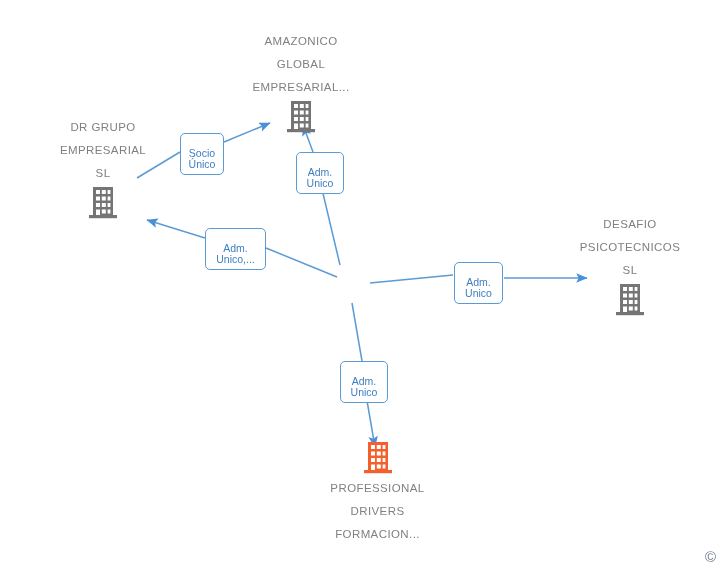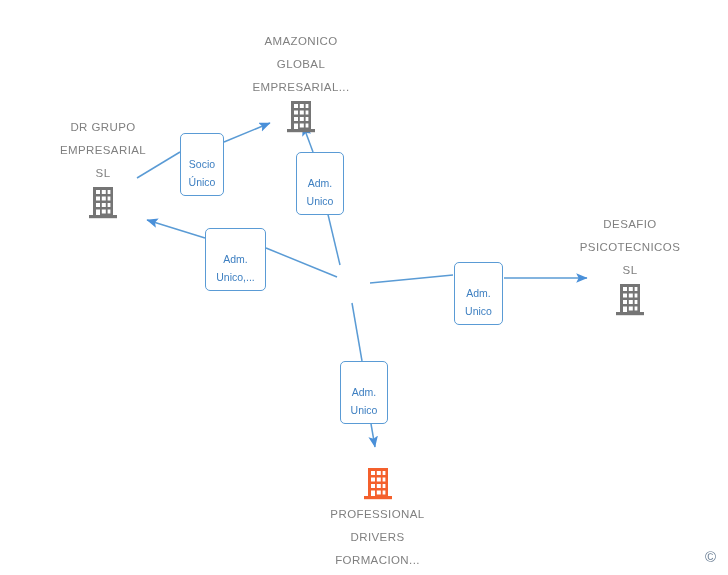--- a/index.html
+++ b/index.html
@@ -25,21 +25,21 @@
   .node-icon{display:block;margin:0 auto;}
   .node-label.orange{color:#808080;}
 
   .badge{
     position:absolute;
     background:#ffffff;
     border:1.6px solid #5a9bd5;
     border-radius:5px;
     color:#3d7fc1;
     font-size:10.5px;
-    line-height:18px;
+    line-height:11px;
     text-align:center;
     padding:3px 6px 4px 6px;
     box-sizing:border-box;
     white-space:pre-line;
     font-family:"Liberation Sans", sans-serif;
   }
 
   .watermark{
     position:absolute;
     right:12px;bottom:10px;
@@ -145,21 +145,21 @@
       <rect x="20.6" y="11.5" width="2.8" height="4" fill="#ffffff"></rect>
       <rect x="9" y="18" width="4" height="4" fill="#ffffff"></rect>
       <rect x="14.8" y="18" width="4" height="4" fill="#ffffff"></rect>
       <rect x="20.6" y="18" width="2.8" height="4" fill="#ffffff"></rect>
       <rect x="9" y="24.5" width="4" height="5.5" fill="#ffffff"></rect>
       <rect x="14.8" y="24.5" width="4" height="4" fill="#ffffff"></rect>
       <rect x="20.6" y="24.5" width="2.8" height="4" fill="#ffffff"></rect>
     </svg>
   </div>
 
-  <div class="node" style="left:320px;top:466px;width:115px;">
+  <div class="node" style="left:320px;top:440px;width:115px;">
     <svg class="node-icon" width="32" height="34" viewBox="0 0 32 34">
       <rect x="6" y="2" width="20" height="28" fill="#f4602c"></rect>
       <rect x="2" y="30" width="28" height="3.2" fill="#f4602c"></rect>
       <rect x="9" y="5" width="4" height="4" fill="#ffffff"></rect>
       <rect x="14.8" y="5" width="4" height="4" fill="#ffffff"></rect>
       <rect x="20.6" y="5" width="2.8" height="4" fill="#ffffff"></rect>
       <rect x="9" y="11.5" width="4" height="4" fill="#ffffff"></rect>
       <rect x="14.8" y="11.5" width="4" height="4" fill="#ffffff"></rect>
       <rect x="20.6" y="11.5" width="2.8" height="4" fill="#ffffff"></rect>
       <rect x="9" y="18" width="4" height="4" fill="#ffffff"></rect>

